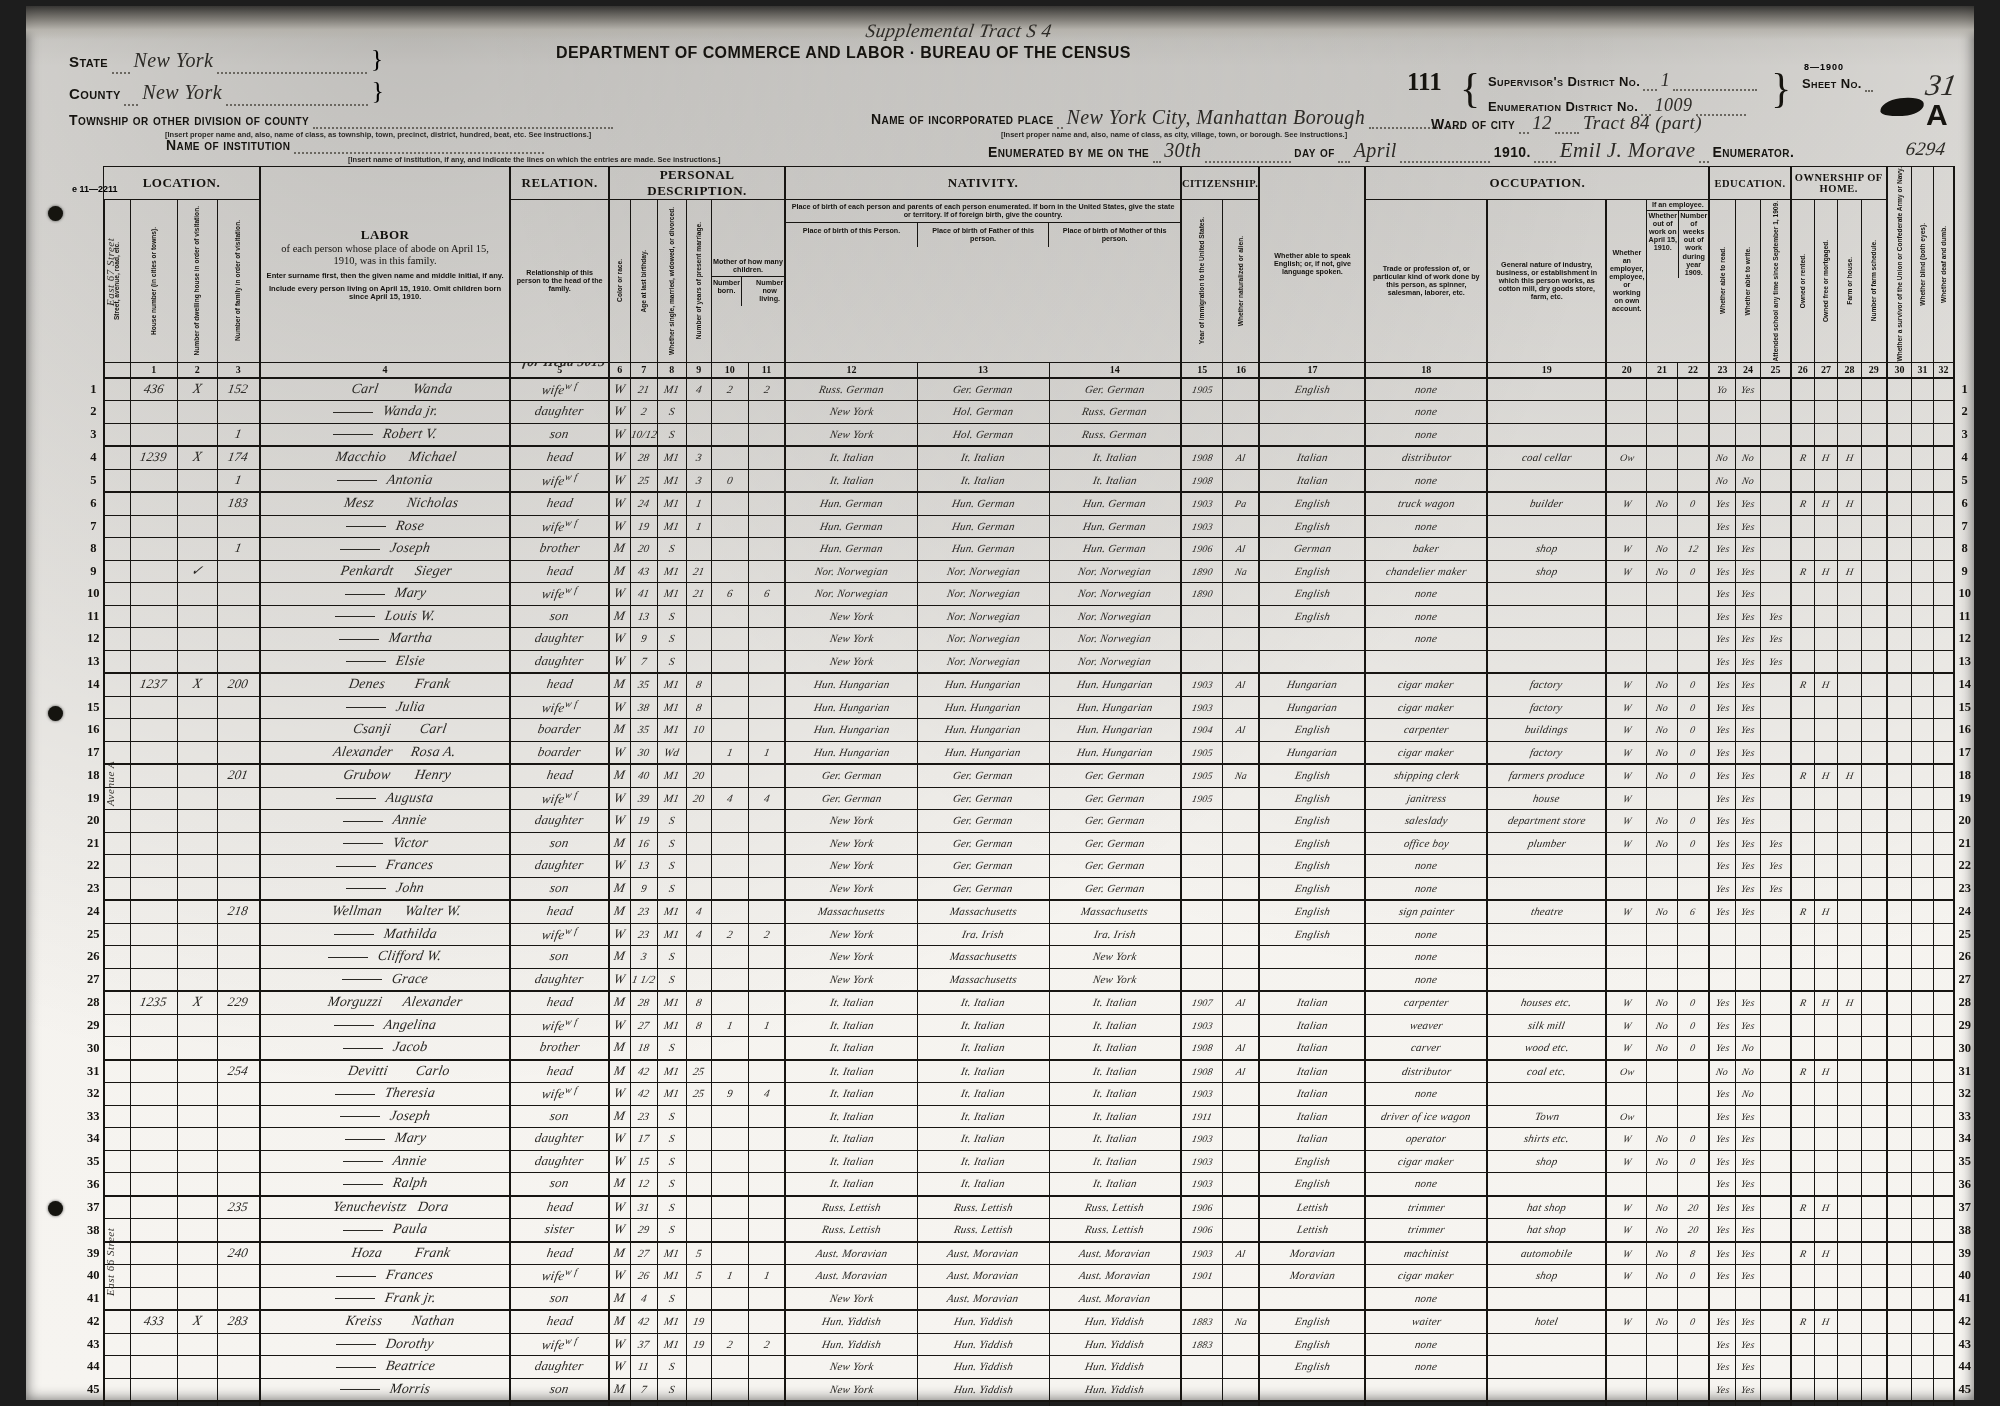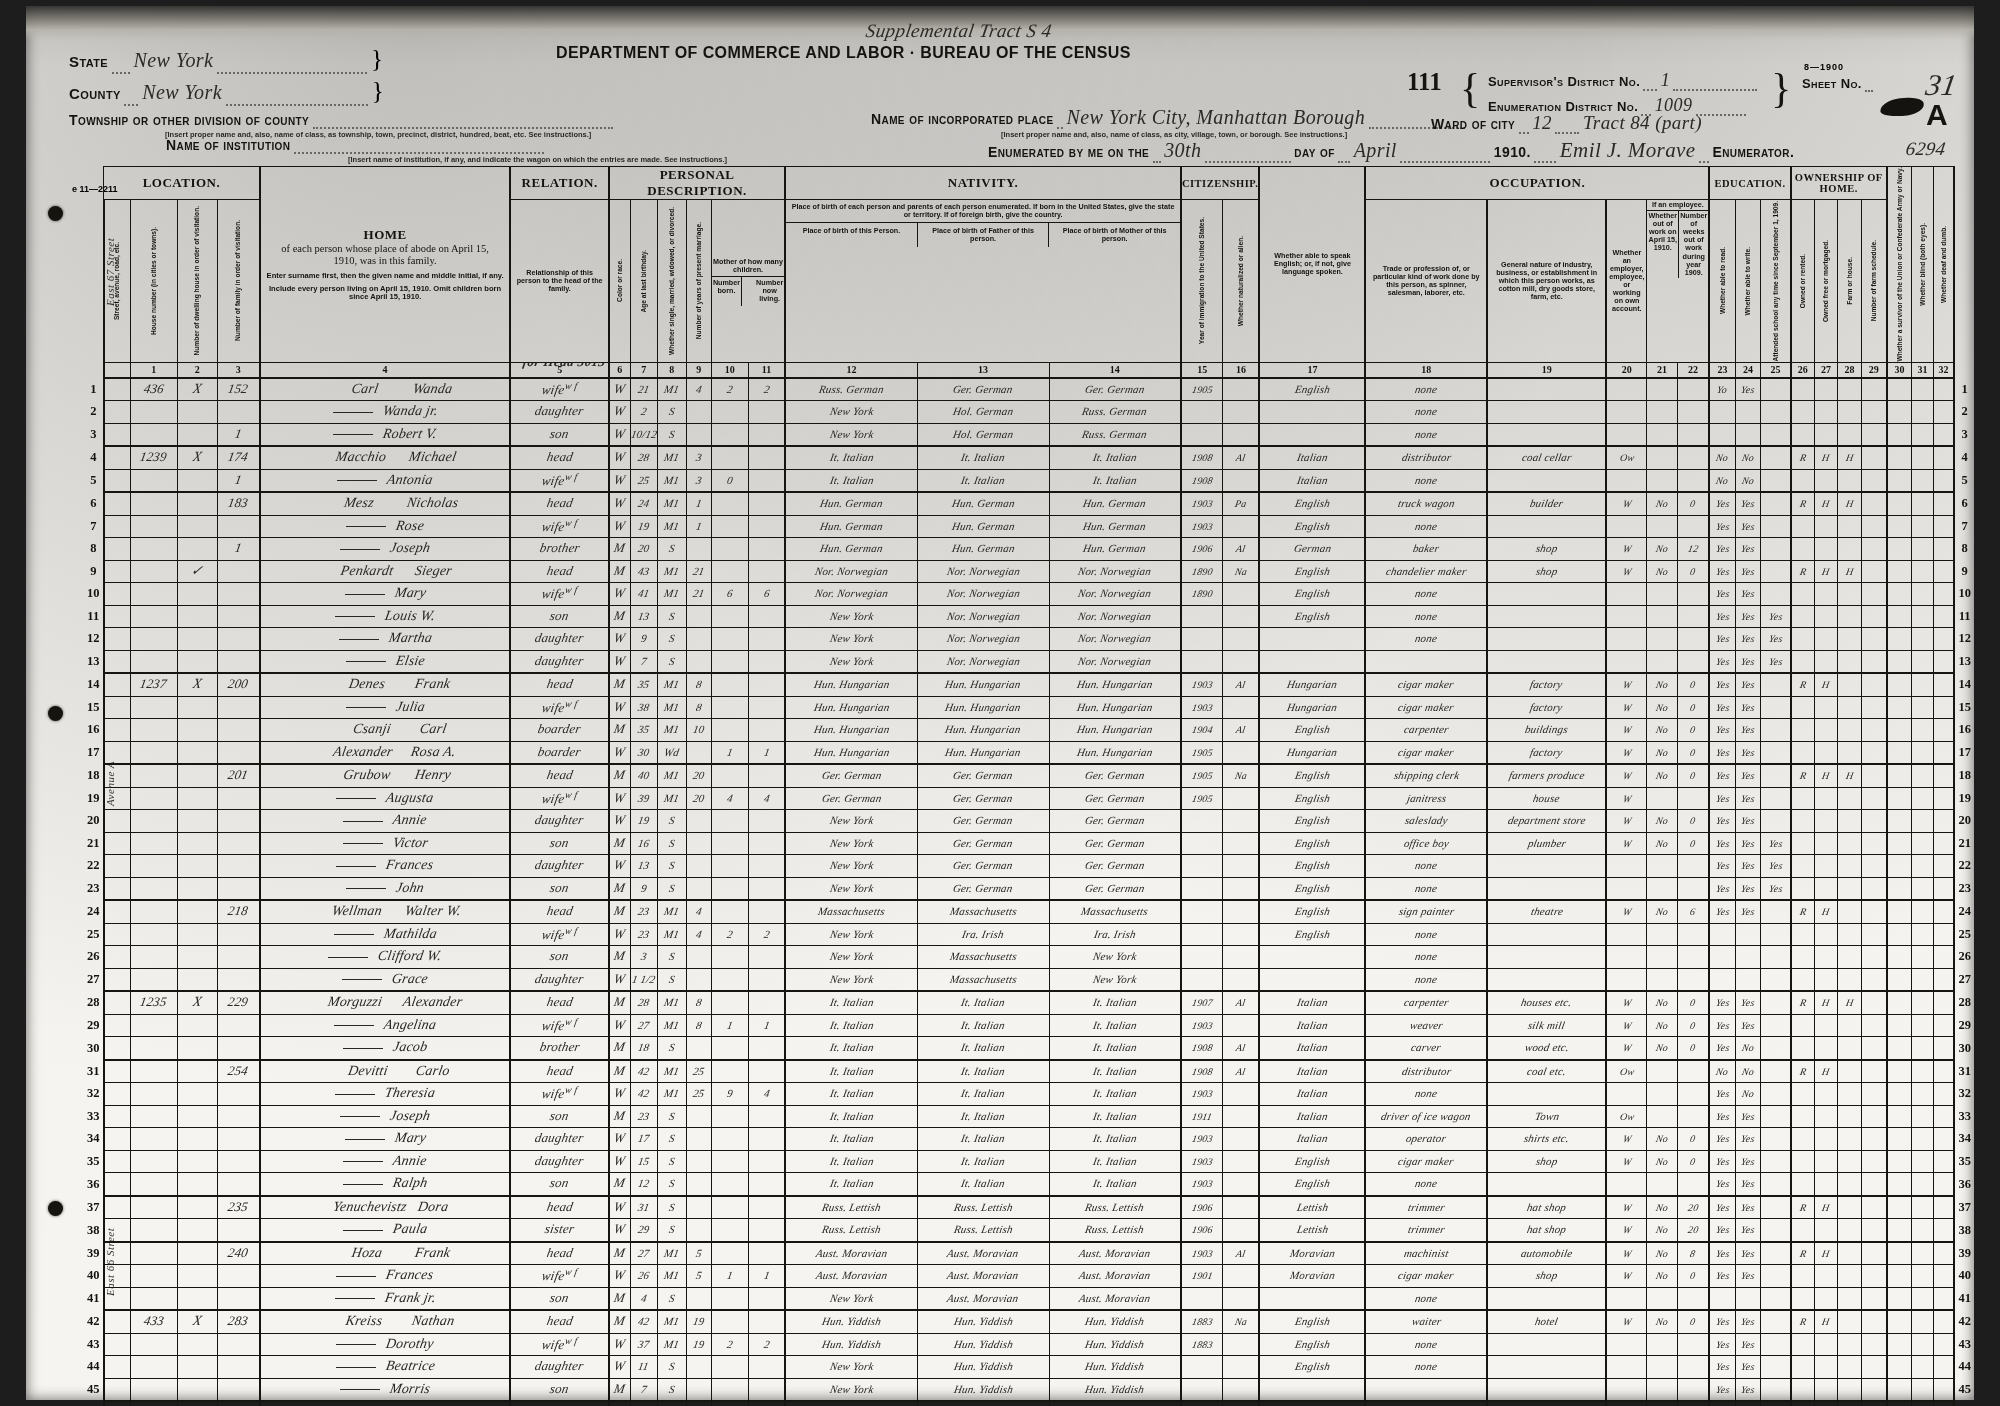--- a/index.html
+++ b/index.html
@@ -151,21 +151,21 @@
 
       <div class="h-town">
         <span class="lbl sc">Township or other division of county</span>
         <span class="dots" style="width:300px;"></span>
         <div class="fnote" style="margin-left:96px;margin-top:1px;">[Insert proper name and, also, name of class, as township, town, precinct, district, hundred, beat, etc.   See instructions.]</div>
       </div>
 
       <div class="h-inst">
         <span class="lbl sc">Name of institution</span>
         <span class="dots" style="width:250px;"></span>
-        <div class="fnote" style="margin-left:182px;margin-top:1px;">[Insert name of institution, if any, and indicate the wagon on which the entries are made.   See instructions.]</div>
+        <div class="fnote" style="margin-left:182px;margin-top:1px;">[Insert name of institution, if any, and indicate the lines on which the entries are made.   See instructions.]</div>
       </div>
 
       <div class="h-line1 lbl">DEPARTMENT OF COMMERCE AND LABOR · BUREAU OF THE CENSUS</div>
       <div class="h-111">111</div>
 
       <div class="h-place">
         <span class="lbl sc">Name of incorporated place</span>
         <span class="dots" style="width:6px;"></span>
         <span class="hand" style="font-size:20px;">New York City, Manhattan Borough</span>
         <span class="dots" style="width:96px;"></span>
@@ -267,21 +267,21 @@
         <col style="width:22px">
         <col style="width:22px">
         <col style="width:20px">
       </colgroup>
 
       <tbody>
           <tr>
         <td rowspan="3" style="border:none;background:transparent;"></td>
         <td class="grp" colspan="4" style="height:20px;">LOCATION.</td>
         <td rowspan="2" class="namehd edge" style="padding:3px 4px;">
-          <div class="big">HOME</div>
+          <div class="big">LABOR</div>
           <div class="m">of each person whose place of abode on April 15,</div>
           <div class="m">1910, was in this family.</div>
           <div class="s" style="margin-top:4px;">Enter surname first, then the given name and middle initial, if any.</div>
           <div class="s" style="margin-top:4px;">Include every person living on April 15, 1910.  Omit children born since April 15, 1910.</div>
         </td>
         <td class="grp edge" style="height:20px;">RELATION.</td>
         <td class="grp edge" colspan="6">PERSONAL DESCRIPTION.</td>
         <td class="grp edge" colspan="3">NATIVITY.</td>
         <td class="grp sm edge" colspan="2">CITIZENSHIP.</td>
         <td class="edge" rowspan="2">

